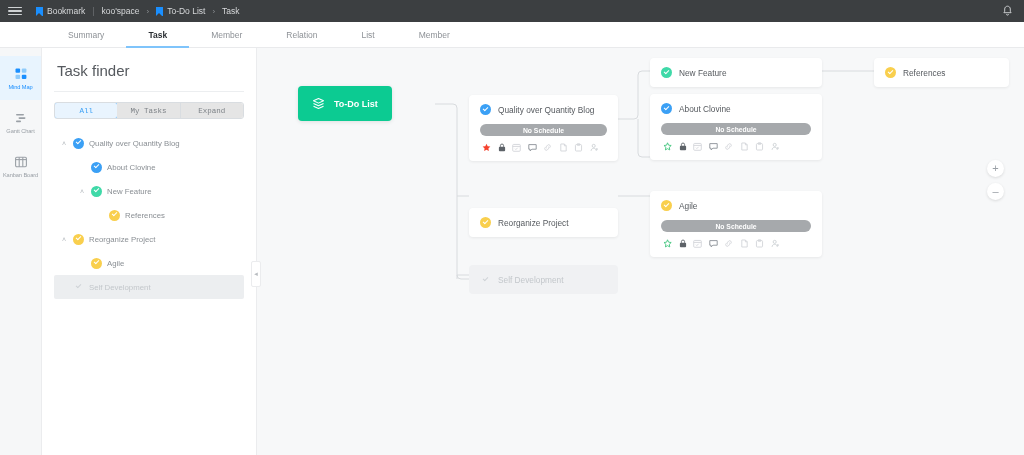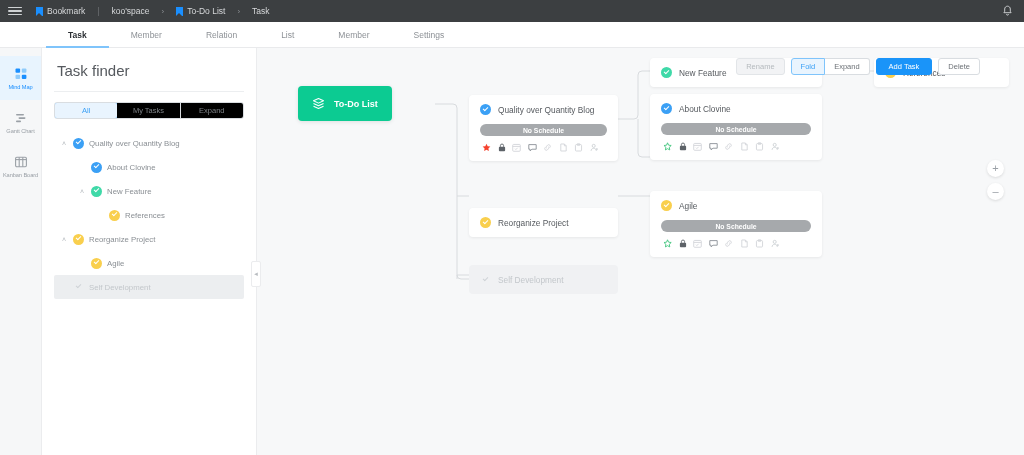--- a/index.html
+++ b/index.html
@@ -13,21 +13,21 @@
 
   
   .topbar {
     height: 22px; background: #3c3f41;
     display: flex; align-items: center;
     padding: 0 8px;
     position: relative;
   }
   .hamburger { width: 14px; display: flex; flex-direction: column; gap: 2px; margin-right: 14px; cursor: pointer; }
   .hamburger i { display: block; height: 1.5px; background: #cfd2d4; border-radius: 1px; }
-  .crumbs { display: flex; align-items: center; gap: 12px; font-size: 8.5px; color: #d6d8da; }
+  .crumbs { display: flex; align-items: center; gap: 7px; font-size: 8.5px; color: #d6d8da; }
   .crumb { display: flex; align-items: center; gap: 4px; white-space: nowrap; }
   .bm-flag {
     width: 7px; height: 9px; background: #1a8fff; position: relative; display: inline-block;
   }
   .bm-flag::after {
     content: ""; position: absolute; bottom: 0; left: 0;
     border-left: 3.5px solid transparent; border-right: 3.5px solid transparent;
     border-bottom: 3px solid #3c3f41;
   }
   .crumb-div { color: #6e7275; font-size: 8.5px; }
@@ -62,25 +62,25 @@
   .rail-label { font-size: 5.7px; letter-spacing: -0.1px; white-space: nowrap; }
 
   
   .finder {
     width: 215px; flex: 0 0 215px; background: #fff;
     border-right: 1px solid #ebecee; padding: 14px 12px 0 12px; position: relative;
   }
   .finder-title { font-size: 15px; color: #55595e; padding-left: 3px; }
   .finder-rule { height: 1px; background: #eceef0; margin: 12px 0 10px; }
   .seg {
-    display: flex; border: 1px solid #d9dde1; border-radius: 3px; overflow: hidden; height: 17px;
+    display: flex; border: 1px solid #d9dde1; border-radius: 3px; overflow: hidden; height: 17px; font-family: Liberation Mono, monospace;
   }
   .seg-btn {
     flex: 1; font-size: 7.5px; color: #7d8287; display: flex; align-items: center;
-    justify-content: center; cursor: pointer; border-right: 1px solid #d9dde1; background: #000000;
+    justify-content: center; cursor: pointer; border-right: 1px solid #d9dde1; background: #e5e5e5;
   }
   .seg-btn:last-child { border-right: none; }
   .seg-btn.active { background: #e9f4fe; color: #3ba0f5; border: 1px solid #7fc4fb; margin: -1px; border-radius: 3px; }
 
   .tree { margin-top: 12px; }
   .tree-row {
     display: flex; align-items: center; height: 24px; gap: 5px; cursor: pointer;
     border-radius: 2px; padding-right: 4px;
   }
   .tree-row.sel { background: #eceef0; }
@@ -186,37 +186,37 @@
   </div>
   <span class="bell">
     <svg width="11" height="12" viewBox="0 0 11 12">
         <path d="M5.5 1.2c-1.6 0-2.8 1.2-2.8 2.8v2.3L1.9 7.7h7.2L8.3 6.3V4c0-1.6-1.2-2.8-2.8-2.8z" fill="none" stroke="#d6d8da" stroke-width=".9"></path>
         <path d="M4.5 9.1a1 1 0 0 0 2 0" fill="none" stroke="#d6d8da" stroke-width=".9"></path>
       </svg>
   </span>
 </div>
 
 <div class="tabbar" id="tabbar">
+    <div class="tab">
+     <span>Summary</span>
+    </div>
     <div class="tab active">
      <span>Task</span>
     </div>
     <div class="tab">
      <span>Member</span>
     </div>
     <div class="tab">
      <span>Relation</span>
     </div>
     <div class="tab">
      <span>List</span>
     </div>
     <div class="tab">
      <span>Member</span>
-    </div>
-    <div class="tab">
-     <span>Settings</span>
     </div>
   </div>
 
 <div class="body">
 
   <div class="rail">
     <div class="rail-item active">
       <span>
         <svg width="14" height="14" viewBox="0 0 14 14">
             <rect x="1.5" y="1.5" width="4.6" height="4.2" rx="1" fill="#1a8fff"></rect>
@@ -299,29 +299,20 @@
        <span class="caret blank">^</span>
        <span class="chk plain"></span>
        <span class="tree-label">Self Development</span>
      </div>
       </div>
     <div class="handle">◄</div>
   </div>
 
   <div class="canvas">
 
-    <div class="toolbar">
-      <div class="tb-btn disabled">Rename</div>
-      <div class="tb-group">
-        <div class="tb-btn toggled">Fold</div>
-        <div class="tb-btn">Expand</div>
-      </div>
-      <div class="tb-btn primary">Add Task</div>
-      <div class="tb-btn">Delete</div>
-    </div>
 
     <div class="zoomctl">
       <div class="zoom-btn">+</div>
       <div class="zoom-btn">–</div>
     </div>
 
     <div class="map">
       <svg class="lines" width="766" height="407" viewBox="0 0 766 407">
         <g fill="none" stroke="#d8dbde" stroke-width="1">
           <path d="M178 56 H196 Q200 56 200 60 V227 Q200 231 204 231 H212"></path>

